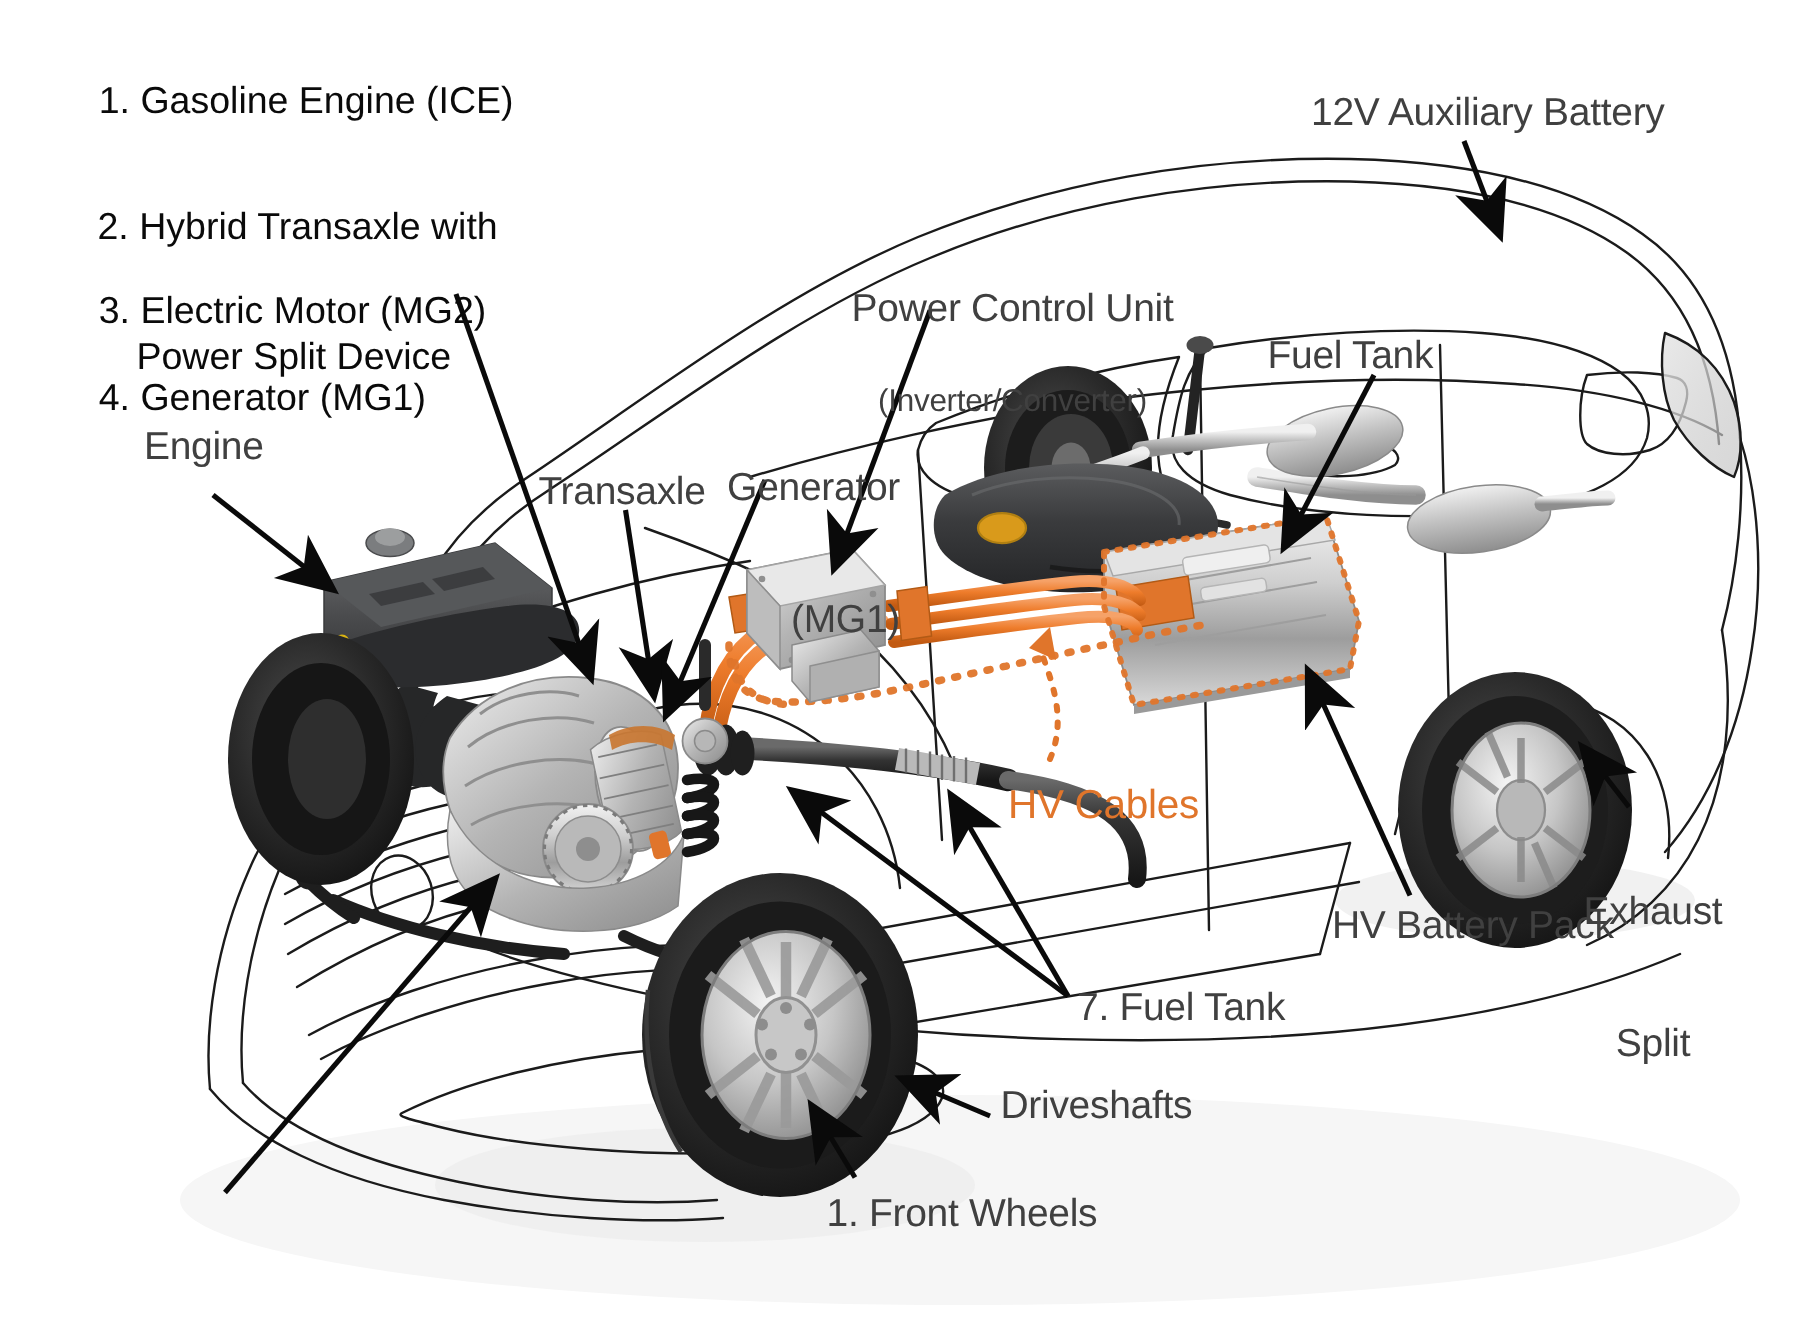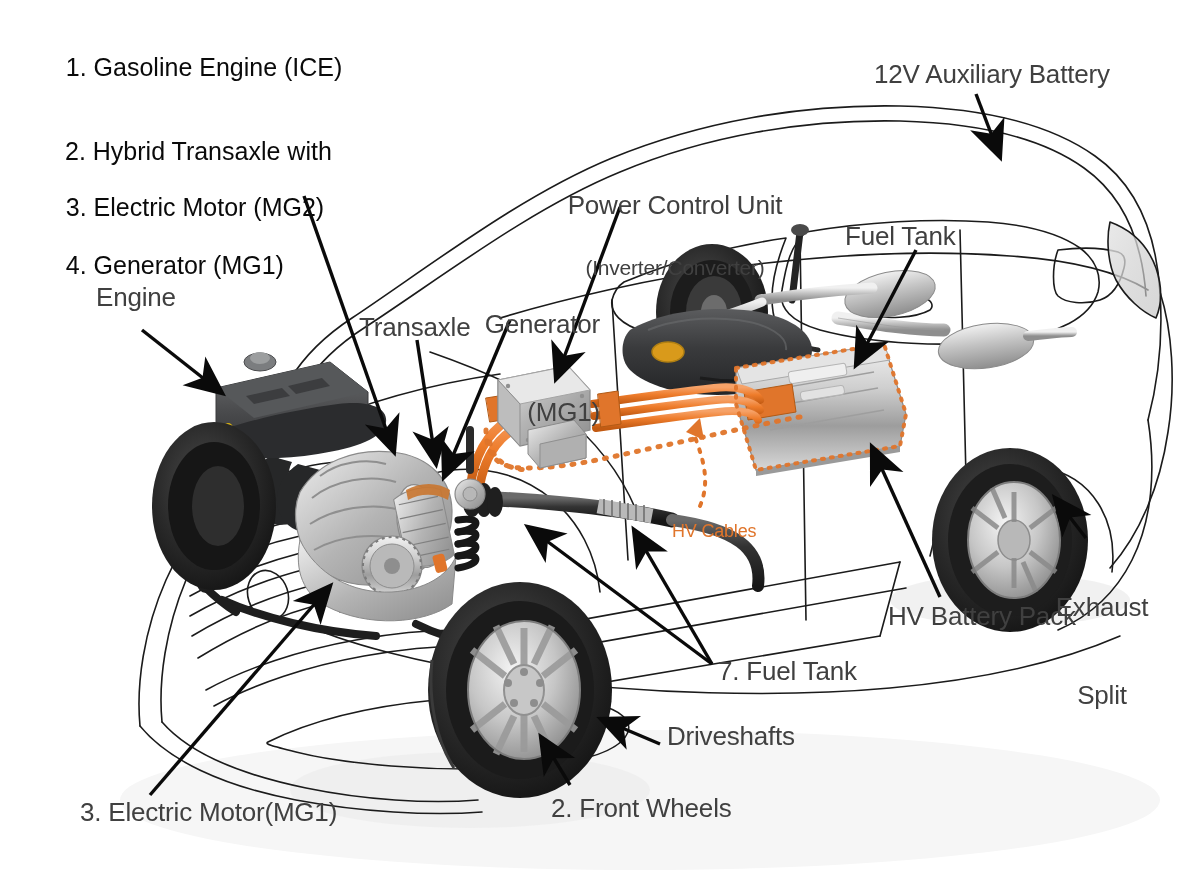--- a/index.html
+++ b/index.html
@@ -472,20 +472,21 @@
       <path d="M150,795 L330,586"></path>
     </g>
   </svg>
 
   <div class="legend-item" style="left:38px;top:24px;font-size:25px;">
     <span>1.</span><span> </span><span>Gasoline Engine (ICE)</span>
   </div>
 
   <div class="legend-item" style="left:38px;top:79px;font-size:25px;margin-left:27px;">
     <div><span>2.</span><span> </span><span>Hybrid Transaxle with</span></div>
+    <div style="padding-left:26px;"><span>Power Split Device</span></div>
   </div>
 
   <div class="legend-item" style="left:38px;top:164px;font-size:25px;">
     <span>3.</span><span> </span><span>Electric Motor (MG2)</span>
   </div>
 
   <div class="legend-item" style="left:38px;top:222px;font-size:25px;">
     <span>4.</span><span> </span><span>Generator (MG1)</span>
   </div>
 
@@ -500,30 +501,29 @@
 
   <div class="lbl ctr" style="left:550px;top:155px;width:250px;">
     <div style="font-size:26px;">Power Control Unit</div>
     <div style="font-size:21px;">(Inverter/Converter)</div>
   </div>
 
   <div class="lbl" style="left:874px;top:60px;font-size:26px;">12V Auxiliary Battery</div>
 
   <div class="lbl" style="left:845px;top:222px;font-size:26px;">Fuel Tank</div>
 
-  <div class="lbl hv" style="left:672px;top:521px;font-size:18px;text-align:right;">HV Cables</div>
+  <div class="lbl hv" style="left:672px;top:521px;font-size:27px;text-align:right;">HV Cables</div>
 
   <div class="lbl" style="left:888px;top:602px;font-size:26px;">HV Battery Pack</div>
 
   <div class="lbl ctr" style="left:1032px;top:535px;width:140px;font-size:26px;">
     <div>Exhaust</div>
     <div>Split</div>
   </div>
 
   <div class="lbl" style="left:718px;top:657px;font-size:26px;">7. Fuel Tank</div>
 
   <div class="lbl" style="left:667px;top:722px;font-size:26px;">Driveshafts</div>
 
-  <div class="lbl" style="left:551px;top:794px;font-size:26px;">2. Front Wheels</div>
-
-  <div class="lbl" style="left:80px;top:798px;font-size:26px;">3. Electric Motor(MG1)</div>
+  <div class="lbl" style="left:551px;top:794px;font-size:26px;">1. Front Wheels</div>
+
 
 </div>
 
 </body></html>

